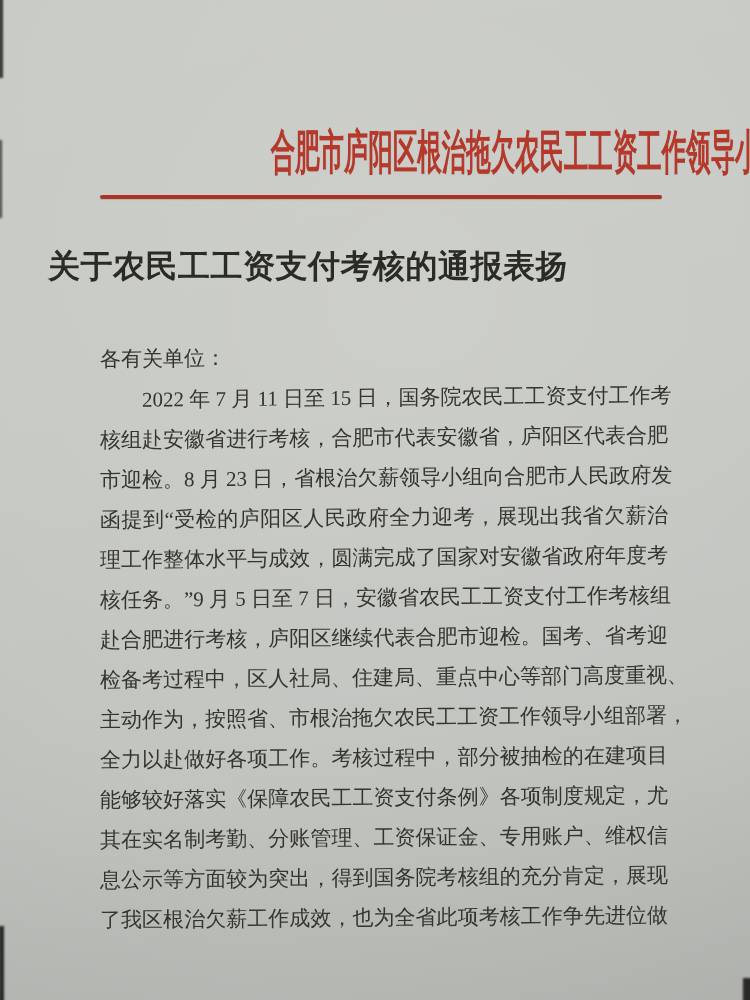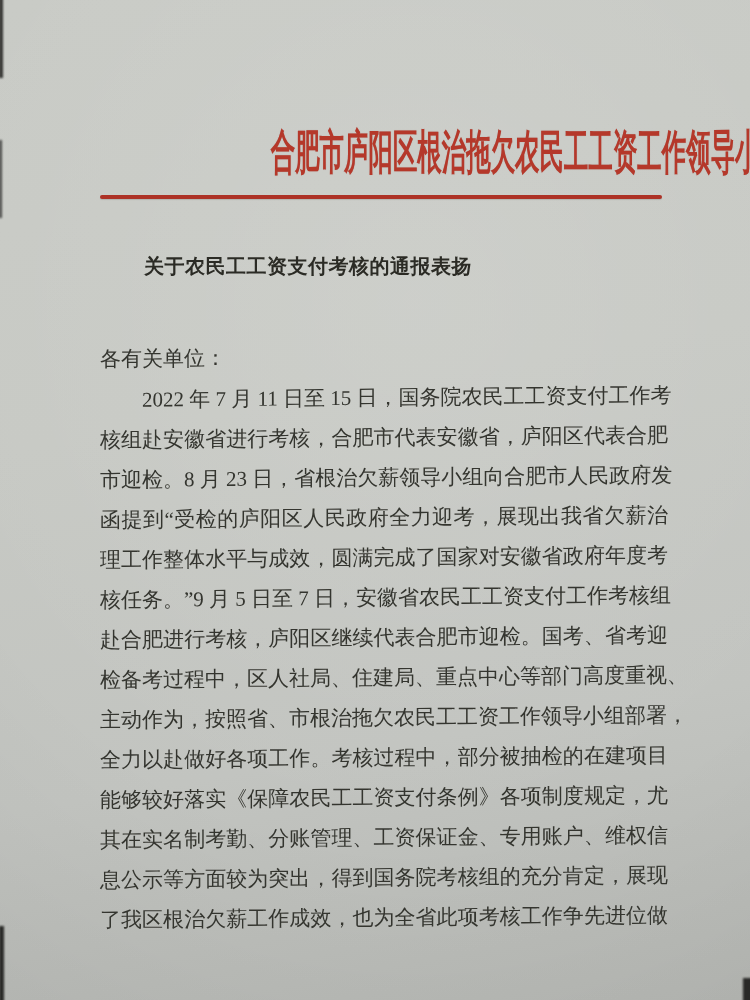--- a/index.html
+++ b/index.html
@@ -46,21 +46,21 @@
     position: absolute; top: 195px; left: 100px;
     width: 562px; height: 4px;
     border-radius: 2px;
     box-shadow: 0 1px 1px rgba(0,0,0,0.12);
   }
 
   
   .doc-title {
     position: absolute; top: 247px; left: 0; width: 616px;
     text-align: center;
-    font-size: 20px; font-weight: bold;
+    font-size: 32px; font-weight: bold;
     line-height: 38px;
     color: #2b2b25;
     letter-spacing: 0.5px;
     white-space: nowrap;
   }
 
   
   .body-block {
     position: absolute; top: 338px; left: 100px; width: 568px;
     color: #34352f;

